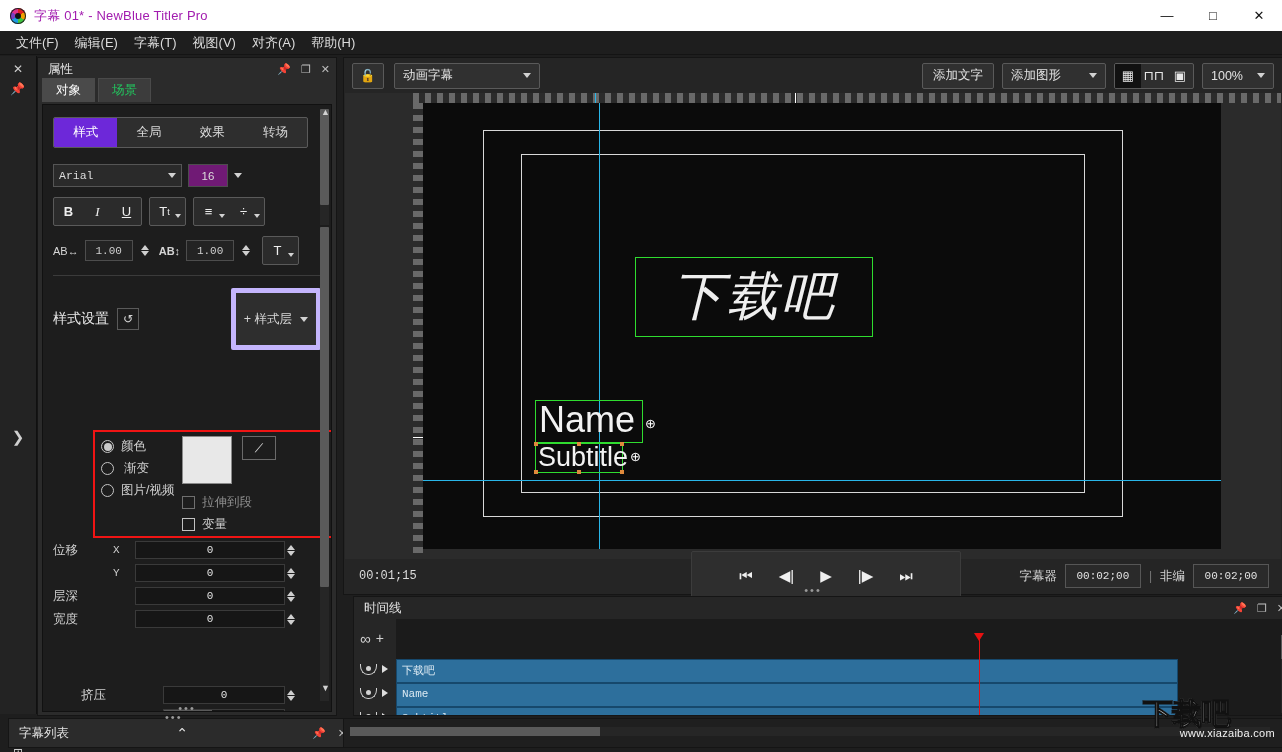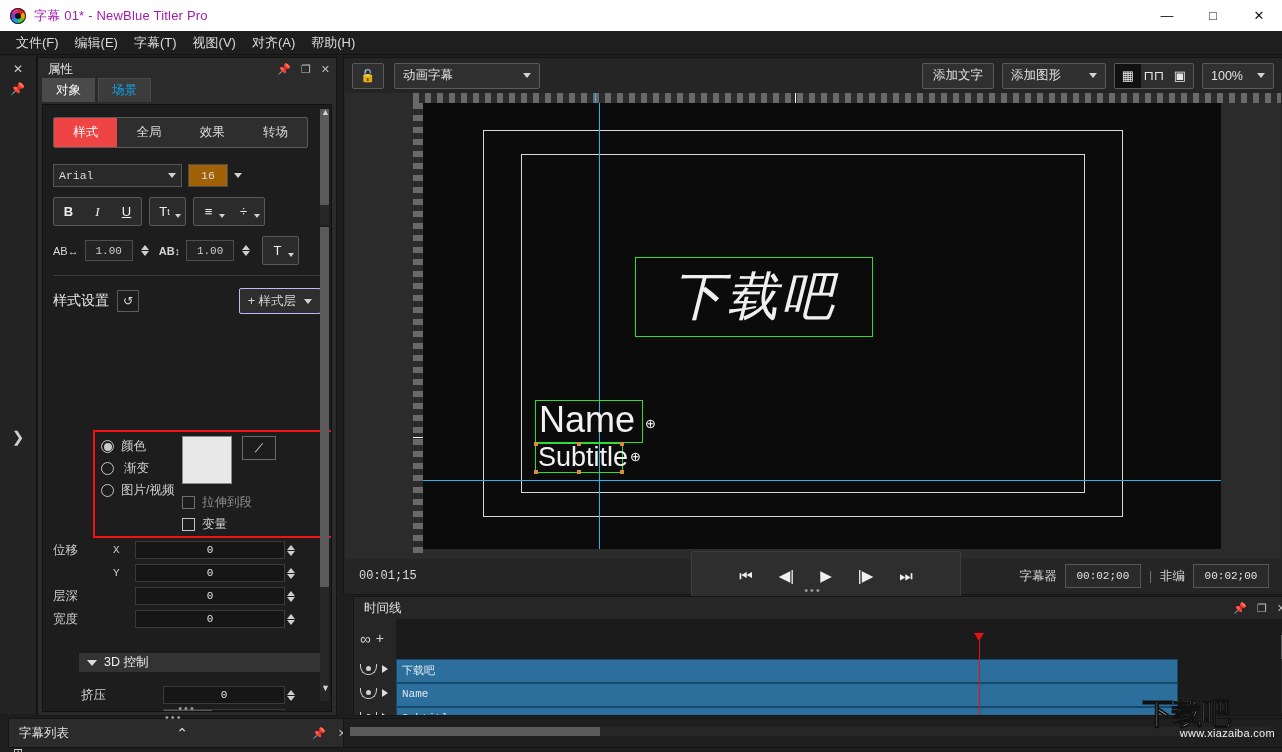--- a/index.html
+++ b/index.html
@@ -51,46 +51,46 @@
     background:#2b2b2b;border:1px solid #151515;
   }
   .panel-head{
     height:22px;background:#2b2b2b;display:flex;align-items:center;
     padding:0 6px 0 10px;
   }
   .panel-title{font-size:12.5px;color:#e2e2e2;}
   .panel-head .hicons{margin-left:auto;display:flex;gap:10px;align-items:center;color:#bdbdbd;font-size:11px;}
   .tabs-row{height:22px;display:flex;align-items:flex-end;padding-left:4px;background:#2b2b2b;}
   .ptab{
-    padding:3px 13px;font-size:12.5px;color:#0ea5e9;background:#3c3c3c;
+    padding:3px 13px;font-size:12.5px;color:#22c55e;background:#3c3c3c;
     border:1px solid #4a4a4a;border-bottom:none;margin-right:3px;
   }
   .ptab.active{background:#4a4a4a;color:#fff;}
   .props-body{
     position:absolute;left:4px;top:46px;width:288px;height:606px;background:#1d1d1d;
     border:1px solid #111;overflow:hidden;
   }
 
   .seg-tabs{
     margin:12px 10px 0 10px;display:flex;border:1px solid #5a5a5a;border-radius:2px;overflow:hidden;
     background:#2e2e2e;width:253px;
   }
   .seg{flex:1;text-align:center;padding:6px 0;font-size:12.5px;color:#dcdcdc;}
-  .seg.active{background:#ef4444;color:#fff;}
+  .seg.active{background:#6d28d9;color:#fff;}
 
   .row{display:flex;align-items:center;margin:0 10px;}
   .fontbox{
     margin:16px 10px 0 10px;display:flex;align-items:center;gap:6px;
   }
   .ctl{
     background:#2a2a2a;border:1px solid #555;height:21px;display:flex;align-items:center;
     color:#dcdcdc;font-size:11.5px;
   }
   .fontsel{width:117px;justify-content:space-between;padding:0 5px;font-family:"Liberation Mono","DejaVu Sans Mono",monospace;}
-  .sizesel{width:38px;justify-content:center;background:#a16207;border:1px solid #4d4d4d;font-family:Liberation Mono, monospace;}
+  .sizesel{width:38px;justify-content:center;background:#701a75;border:1px solid #4d4d4d;font-family:Liberation Sans, sans-serif;}
   .caret{width:0;height:0;border-left:4px solid transparent;border-right:4px solid transparent;border-top:5px solid #d2d2d2;}
   .caret-sm{width:0;height:0;border-left:3px solid transparent;border-right:3px solid transparent;border-top:4px solid #d2d2d2;}
 
   .btngrp{
     display:flex;border:1px solid #5a5a5a;background:#2b2b2b;height:27px;align-items:center;border-radius:2px;
   }
   .gbtn{width:29px;height:25px;display:flex;align-items:center;justify-content:center;color:#eee;font-size:13px;}
 
   .spinbox{
     display:flex;align-items:center;border:1px solid #4d4d4d;background:#232323;height:19px;width:46px;
@@ -346,21 +346,21 @@
           <div class="gbtn">T</div>
           <span class="caret-sm" style="margin:9px 4px 0 -4px;"></span>
         </div>
       </div>
 
       <div class="hr"></div>
 
       <div class="sectionhdr">
         <div class="t">样式设置</div>
         <div style="margin-left:8px;border:1px solid #5a5a5a;width:20px;height:20px;display:flex;align-items:center;justify-content:center;font-size:12px;">↺</div>
-        <div style="margin-left:auto;border:1px solid #c4b5fd;background:#2e2e2e;height:24px;display:flex;align-items:center;padding:0 8px;gap:8px;border-radius:2px;">
+        <div style="margin-left:auto;border:5px solid #c4b5fd;background:#2e2e2e;height:24px;display:flex;align-items:center;padding:14px 8px;gap:8px;border-radius:2px;">
           <span style="font-size:12.5px;">+ 样式层</span>
           <span class="caret"></span>
         </div>
       </div>
 
 
       <div class="redbox"></div>
 
       <div style="position:absolute;left:58px;top:333px;">
         <div style="display:flex;align-items:center;gap:7px;margin-bottom:5px;">
@@ -432,24 +432,20 @@
           <div class="pfield" style="width:148px;">
             <span>0</span>
           </div>
           <div class="spin-arrows">
               <div class="spin-up"></div>
               <div class="spin-dn"></div>
             </div>
         </div>
       </div>
 
-      <div style="position:absolute;left:36px;top:548px;width:234px;height:19px;background:#333;display:flex;align-items:center;padding:0 8px;">
-        <span class="tri-dn"></span>
-        <span style="margin-left:7px;font-size:12.5px;color:#f0f0f0;">3D 控制</span>
-      </div>
 
       <div style="position:absolute;left:10px;top:580px;width:260px;">
         <div style="display:flex;align-items:center;height:20px;">
           <span class="plabel" style="width:110px;padding-left:28px;box-sizing:border-box;">挤压</span>
           <div class="pfield" style="width:120px;">
             <span>0</span>
           </div>
           <div class="spin-arrows">
               <div class="spin-up"></div>
               <div class="spin-dn"></div>

